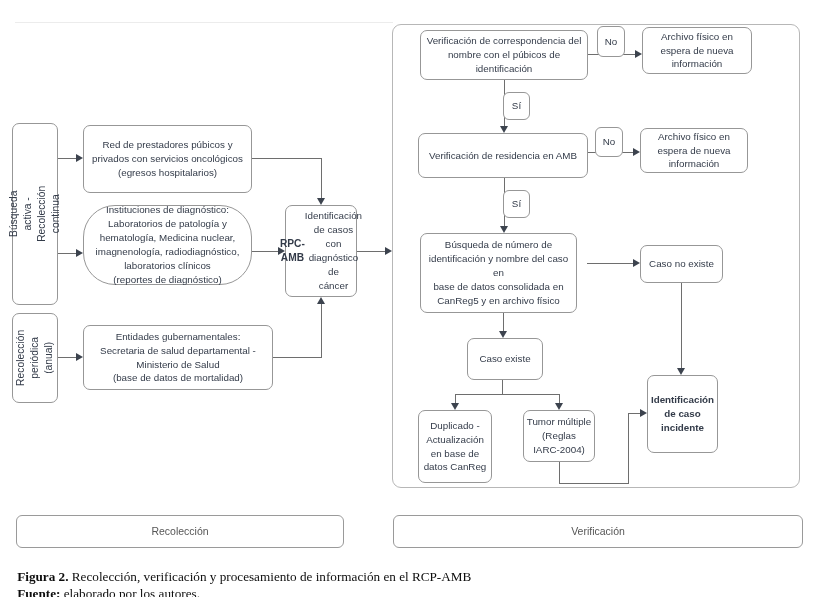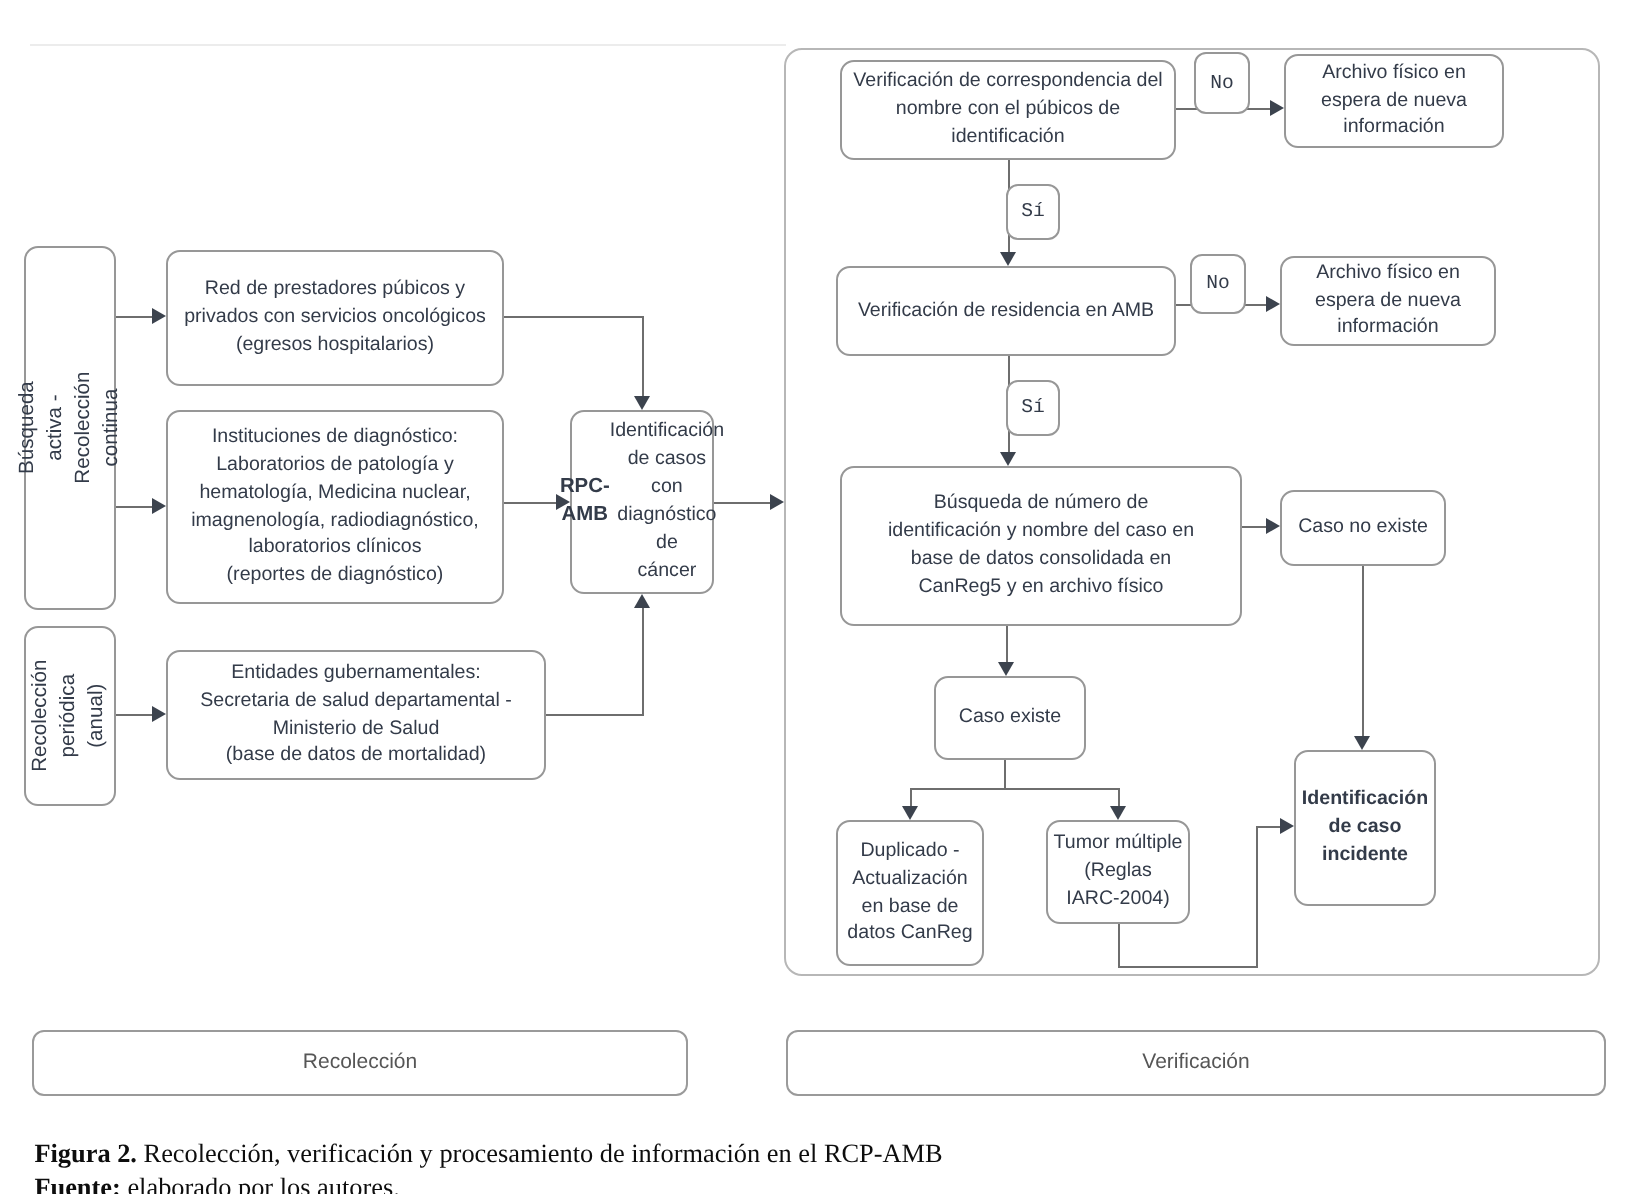--- a/index.html
+++ b/index.html
@@ -2,21 +2,21 @@
 <html><head>
 <meta charset="utf-8">
 <style>
   html,body{margin:0;padding:0;background:#fff;}
   #canvas{position:relative;width:817px;height:597px;background:#fff;overflow:hidden;
           font-family:"Liberation Sans",sans-serif;}
   .node{position:absolute;background:#fff;border:1px solid #979797;border-radius:7px;
         display:flex;align-items:center;justify-content:center;text-align:center;
         white-space:pre-line;color:#333b49;font-size:9.8px;line-height:1.42;
         box-sizing:border-box;padding:1px;z-index:3;}
-  .small-node{z-index:4;border-radius:6px;font-family:Liberation Mono, monospace;}
+  .small-node{z-index:4;border-radius:6px;}
   .container-box{position:absolute;border:1px solid #b7b7b7;border-radius:9px;
         background:transparent;z-index:1;}
   .hl{position:absolute;height:1px;background:#6e6e6e;z-index:2;}
   .vl{position:absolute;width:1px;background:#6e6e6e;z-index:2;}
   .faint{background:#ececec;}
   .ar{position:absolute;width:0;height:0;border-top:4px solid transparent;
       border-bottom:4px solid transparent;border-left:7px solid #3c434e;z-index:2;}
   .ad{position:absolute;width:0;height:0;border-left:4px solid transparent;
       border-right:4px solid transparent;border-top:7px solid #3c434e;z-index:2;}
   .au{position:absolute;width:0;height:0;border-left:4px solid transparent;
@@ -105,21 +105,21 @@
   <div class="vlabel" style="left:12px;top:313px;width:46px;height:90px;">
     <span style="width:80px;">Recolección
 periódica
 (anual)</span>
   </div>
 
   <div class="node" style="left:83px;top:125px;width:169px;height:68px;">Red de prestadores púbicos y
 privados con servicios oncológicos
 (egresos hospitalarios)</div>
 
-  <div class="node" style="left:83px;top:205px;width:169px;height:97px;">Instituciones de diagnóstico:
+  <div class="node" style="left:83px;top:205px;width:169px;height:80px;border-radius:32px;">Instituciones de diagnóstico:
 Laboratorios de patología y
 hematología, Medicina nuclear,
 imagnenología, radiodiagnóstico,
 laboratorios clínicos
 (reportes de diagnóstico)</div>
 
   <div class="node" style="left:83px;top:325px;width:190px;height:65px;">Entidades gubernamentales:
 Secretaria de salud departamental -
 Ministerio de Salud
 (base de datos de mortalidad)</div>
@@ -147,21 +147,21 @@
   <div class="node" style="left:418px;top:133px;width:170px;height:45px;">Verificación de residencia en AMB</div>
 
   <div class="node small-node" style="left:595px;top:127px;width:28px;height:30px;">No</div>
 
   <div class="node" style="left:640px;top:128px;width:108px;height:45px;">Archivo físico en
 espera de nueva
 información</div>
 
   <div class="node small-node" style="left:503px;top:190px;width:27px;height:28px;">Sí</div>
 
-  <div class="node" style="left:420px;top:233px;width:201px;height:80px;">Búsqueda de número de
+  <div class="node" style="left:420px;top:233px;width:157px;height:80px;">Búsqueda de número de
 identificación y nombre del caso en
 base de datos consolidada en
 CanReg5 y en archivo físico</div>
 
   <div class="node" style="left:640px;top:245px;width:83px;height:38px;">Caso no existe</div>
 
   <div class="node" style="left:467px;top:338px;width:76px;height:42px;">Caso existe</div>
 
   <div class="node" style="left:418px;top:410px;width:74px;height:73px;">Duplicado -
 Actualización

